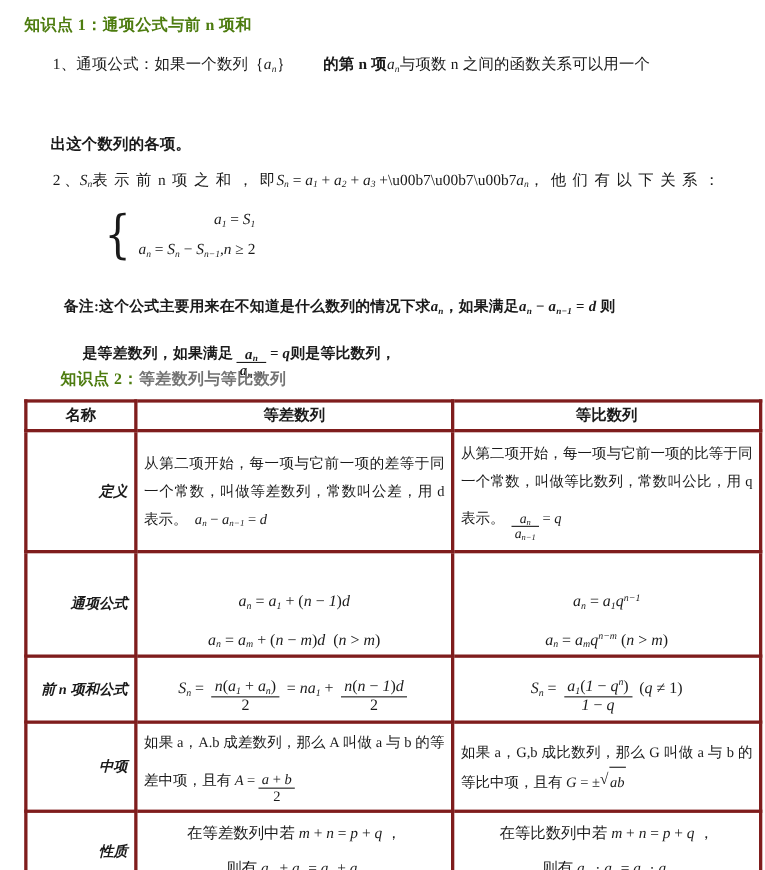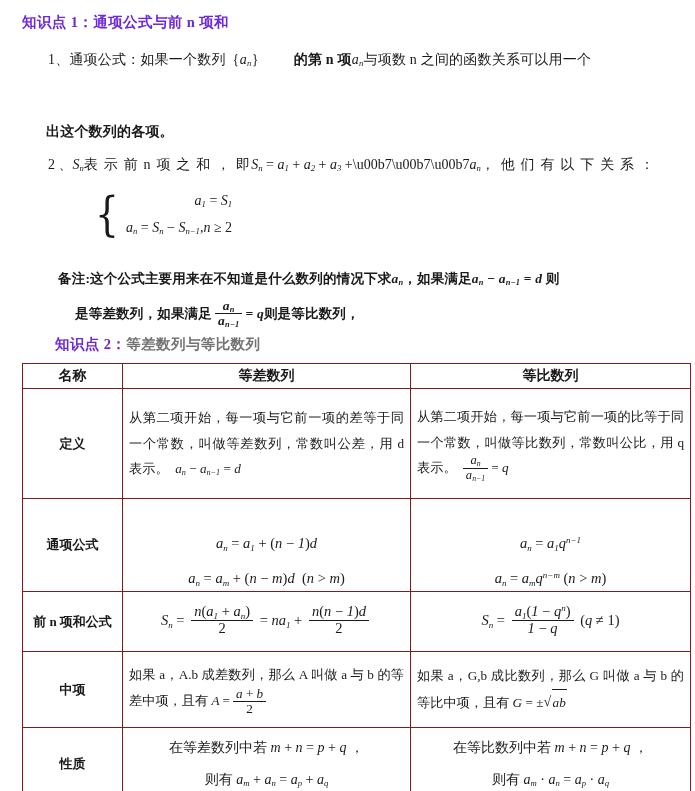--- a/index.html
+++ b/index.html
@@ -17,21 +17,21 @@
   
   .kp-heading{
     position:absolute;
     font-weight:bold;
     font-size:14.5px;
     letter-spacing:.4px;
     white-space:nowrap;
   }
   #kp1{left:22px;top:13px;}
   #kp2{left:55px;top:335px;}
-  .kp-label{color:#6d28d9;}
+  .kp-label{color:#4d7c0f;}
   .kp-red{color:#737373;}
 
   
   .para{
     position:absolute;
     font-size:14px;
     line-height:1;
     white-space:nowrap;
     letter-spacing:.2px;
   }
@@ -48,21 +48,21 @@
   .frac{
     display:inline-block;
     vertical-align:middle;
     text-align:center;
     font-style:italic;
     line-height:1.05;
     margin:0 3px;
     position:relative;
     top:-0.1em;
   }
-  .frac .num{display:block;padding:0 3px;}
+  .frac .num{display:block;padding:0 3px;margin-top:16px;}
   .frac .den{display:block;border-top:1px solid #1a1a1a;padding:0 3px;}
 
   
   .sqrt{display:inline-block;position:relative;padding-left:.62em;font-style:italic;}
   .sqrt::before{
     content:"\221A";
     position:absolute;left:0;top:-0.07em;font-style:normal;font-size:1.06em;
   }
   .sqrt > span{border-top:1px solid #1a1a1a;padding:0 1px 0 1px;display:inline-block;}
 
@@ -83,40 +83,41 @@
   #brace-block .eqs{display:flex;flex-direction:column;gap:11px;text-align:right;}
 
   
   #kp2-table{
     position:absolute;left:22px;top:363px;
     width:668px;
     border-collapse:collapse;
     table-layout:fixed;
   }
   #kp2-table td,#kp2-table th{
-    border:1px solid #7f1d1d;
+    border:3px solid #7f1d1d;
     vertical-align:middle;
     padding:4px 6px;
     font-size:13px;
   }
   #kp2-table col.c1{width:100px;}
   #kp2-table col.c2{width:288px;}
   #kp2-table col.c3{width:280px;}
 
   #kp2-table thead th{
     text-align:center;
     font-weight:bold;
     font-size:14px;
     height:22px;
     padding:1px 4px;
   }
   .rowlabel{
-    text-align:center;
+    text-align:right;
     font-weight:bold;
     font-size:14px;
+    font-style:italic;
   }
   .celltext{
     font-size:13.2px;
     line-height:1.95;
     text-align:justify;
     text-justify:inter-ideograph;
   }
   .cc-line{text-align:center;font-size:14px;}
   .stack{display:flex;flex-direction:column;justify-content:center;gap:18px;margin-top:32px;}
   .stack-sm{display:flex;flex-direction:column;justify-content:space-between;gap:14px;}

